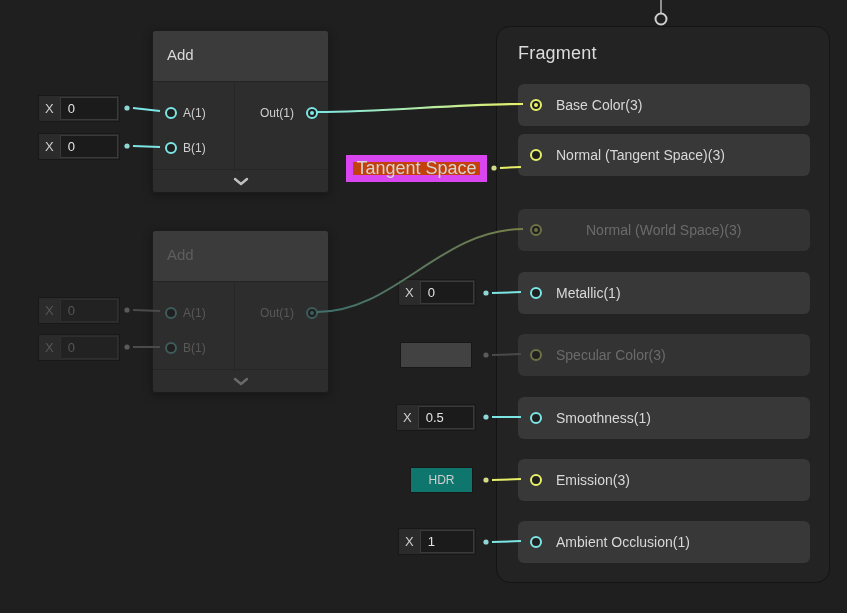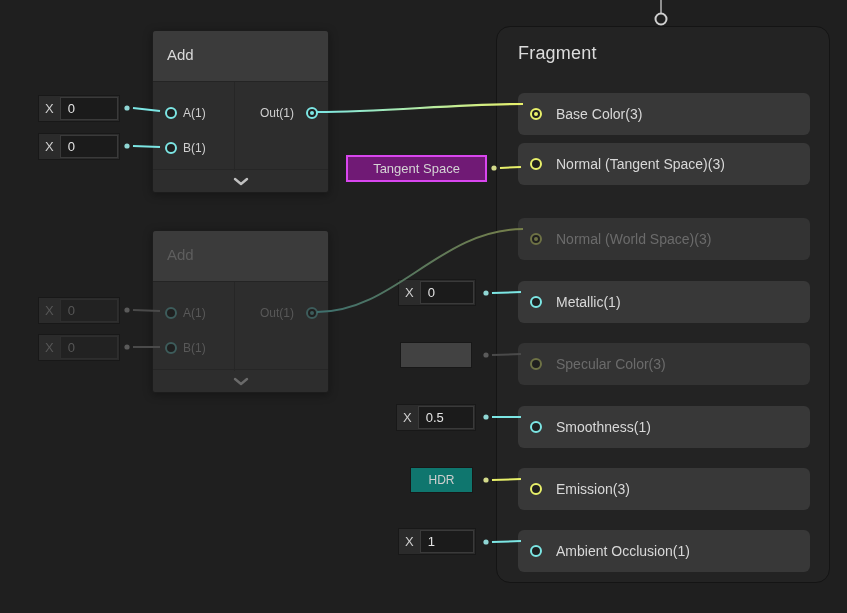--- a/index.html
+++ b/index.html
@@ -22,21 +22,20 @@
   }
   .stack-title{
     position:absolute;left:21px;top:16px;
     font-size:18px;color:#dcdcdc;letter-spacing:.2px;
   }
   .block-row{
     position:absolute;left:21px;width:292px;height:42px;
     background:#383838;border-radius:6px;
     display:flex;align-items:center;
     box-sizing:border-box;
-    margin-top:9px;
   }
   .block-row.dim{background:#333333;}
   .block-row .row-label{
     margin-left:38px;font-size:14px;color:#d8d8d8;white-space:nowrap;
   }
   .block-row.dim .row-label{color:#6b6b6b;}
 
   
   .port{
     position:absolute;width:12px;height:12px;border-radius:50%;
@@ -88,22 +87,22 @@
   .widget .wfield{
     flex:1;display:flex;align-items:center;padding:0 7px;
     background:#1b1b1b;border:1px solid #3a3a3a;margin:1px;
     font-size:13px;color:#e3e3e3;box-sizing:border-box;
   }
   .widget.dim .wlabel{color:#565656;}
   .widget.dim .wfield{color:#565656;background:#222222;border-color:#2e2e2e;}
 
   .dropdown-widget{
     position:absolute;height:27px;display:flex;align-items:center;justify-content:center;
-    background:#701a75;border:2px solid #d946ef;box-sizing:border-box;
-    font-size:13px;color:#d4d4d4;z-index:2;
+    background:#c2410c;border:7px solid #d946ef;box-sizing:border-box;
+    font-size:18px;color:#d4d4d4;z-index:2;
   }
   .swatch{
     position:absolute;box-sizing:border-box;z-index:2;border:1px solid #181818;
   }
   .swatch.gray{background:#424242;}
   .swatch.hdr{
     background:#0f766e;display:flex;align-items:center;justify-content:center;
     font-size:12px;color:#cfcfcf;
   }
 </style>
@@ -116,21 +115,21 @@
     <div class="stack-title">Fragment</div>
 
     <div class="block-row" style="top:57px;">
       <span class="port connected" style="--pc:#E8F06A;"></span>
       <span class="row-label">Base Color(3)</span>
     </div>
     <div class="block-row" style="top:107px;">
       <span class="port" style="--pc:#E8F06A;"></span>
       <span class="row-label">Normal (Tangent Space)(3)</span>
     </div>
-    <div class="block-row dim" style="top:182px;">
+    <div class="block-row dim" style="top:182px;padding-left:30px;">
       <span class="port connected" style="--pc:#6e7245;"></span>
       <span class="row-label">Normal (World Space)(3)</span>
     </div>
     <div class="block-row" style="top:245px;">
       <span class="port" style="--pc:#7CE6E4;"></span>
       <span class="row-label">Metallic(1)</span>
     </div>
     <div class="block-row dim" style="top:307px;">
       <span class="port" style="--pc:#6e7245;"></span>
       <span class="row-label">Specular Color(3)</span>

